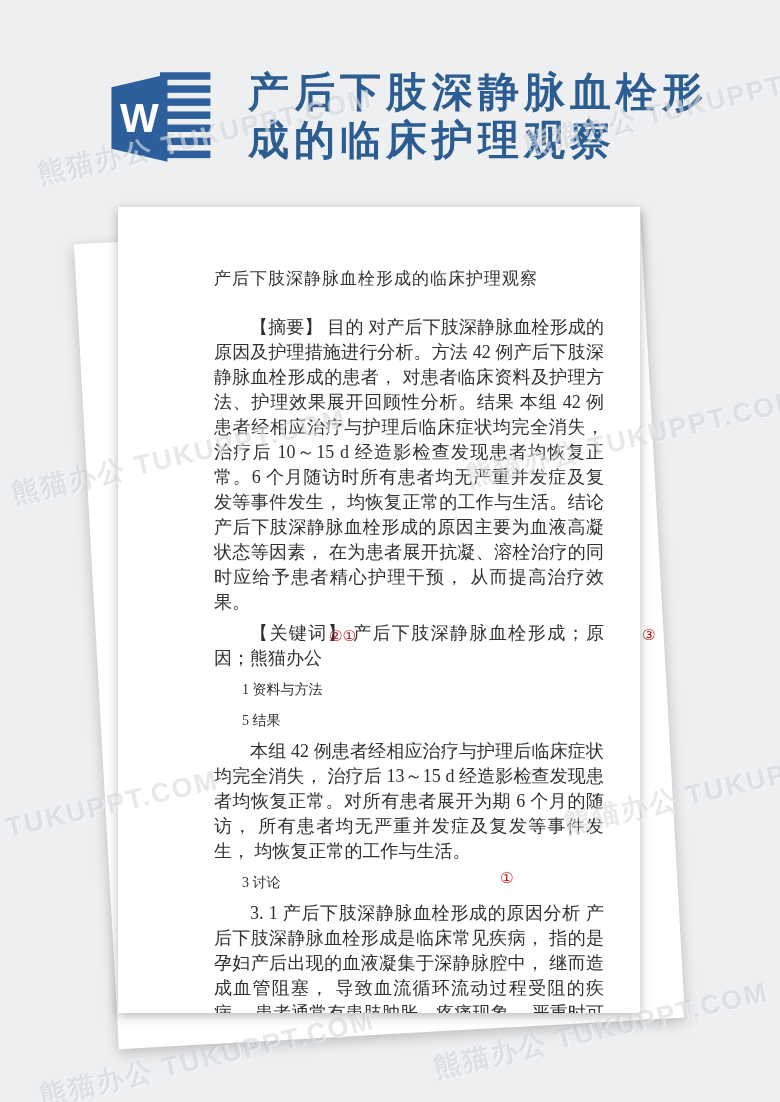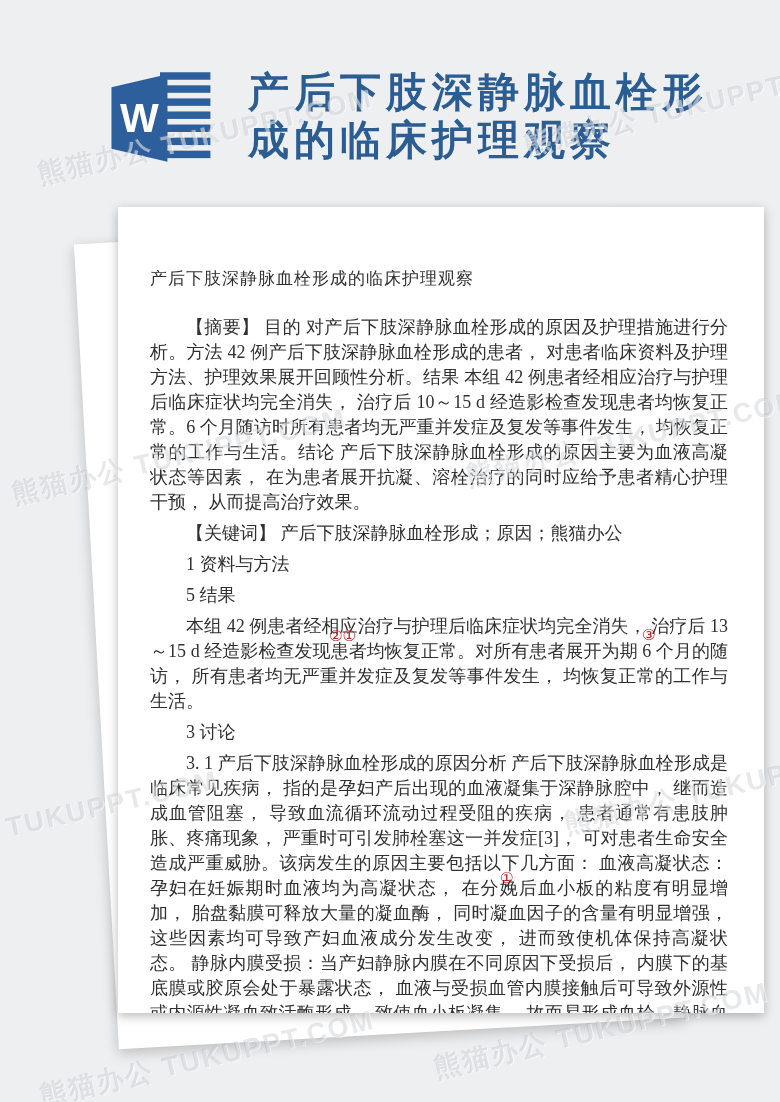--- a/index.html
+++ b/index.html
@@ -17,37 +17,37 @@
     color:#2c5d92;
     margin-top:16px;
   }
   
   .page-back{
     position:absolute;left:96px;top:228px;width:567px;height:806px;
     background:#ffffff;transform:rotate(-3.2deg);transform-origin:50% 50%;
     box-shadow:0 4px 14px rgba(0,0,0,0.22);
   }
   .page-main{
-    position:absolute;left:118px;top:207px;width:646px;height:806px;
+    position:absolute;left:118px;top:207px;width:522px;height:806px;
     background:#ffffff;box-shadow:0 3px 10px rgba(0,0,0,0.28);
     overflow:hidden;box-sizing:border-box;
-    padding:62px 36px 30px 32px;
+    padding:62px 36px 30px 96px;
     color:#303030;
   }
   .doc-title{
     font-size:17px;font-weight:normal;letter-spacing:1px;
     margin:0 0 26px 0;line-height:20px;
   }
   .doc-page p{
     margin:0 0 6px 0;font-size:18px;line-height:25px;
     text-align:justify;text-indent:2em;
     word-break:break-all;
   }
   .doc-page .heading{
-    margin:6px 0 6px 0;font-size:18px;line-height:25px;text-indent:2em;
+    margin:6px 0 6px 0;font-size:14px;line-height:25px;text-indent:2em;
   }
   
   .wm-layer{position:absolute;left:0;top:0;width:780px;height:1102px;pointer-events:none;}
   .wm{
     position:absolute;white-space:nowrap;
     font-family:"Liberation Sans","DejaVu Sans",sans-serif;
     font-weight:bold;font-size:27px;letter-spacing:2px;
     color:rgba(128,138,148,0.20);
     text-shadow:1px 1px 0 rgba(255,255,255,0.55);
     transform:rotate(-13deg);

